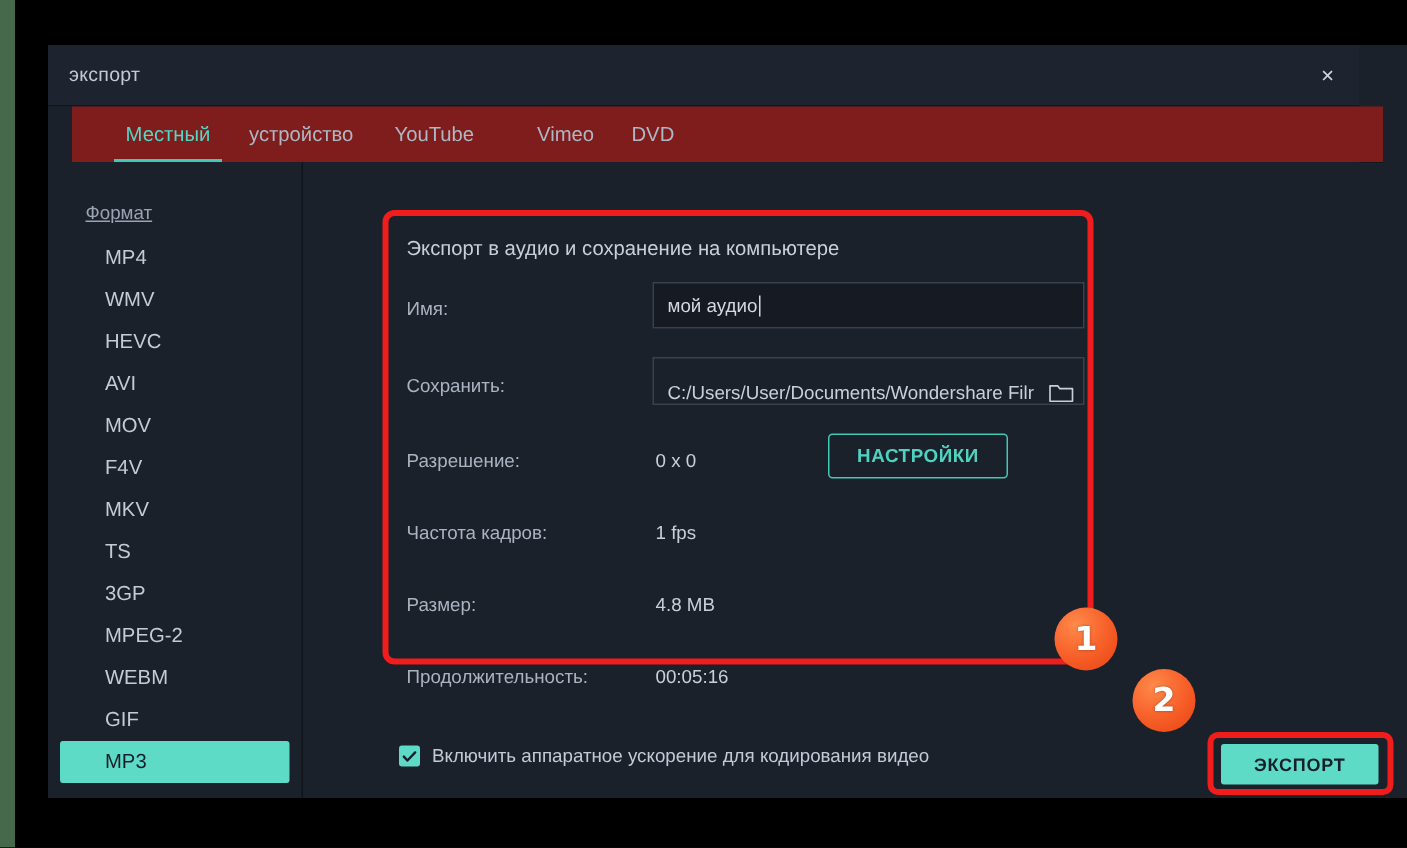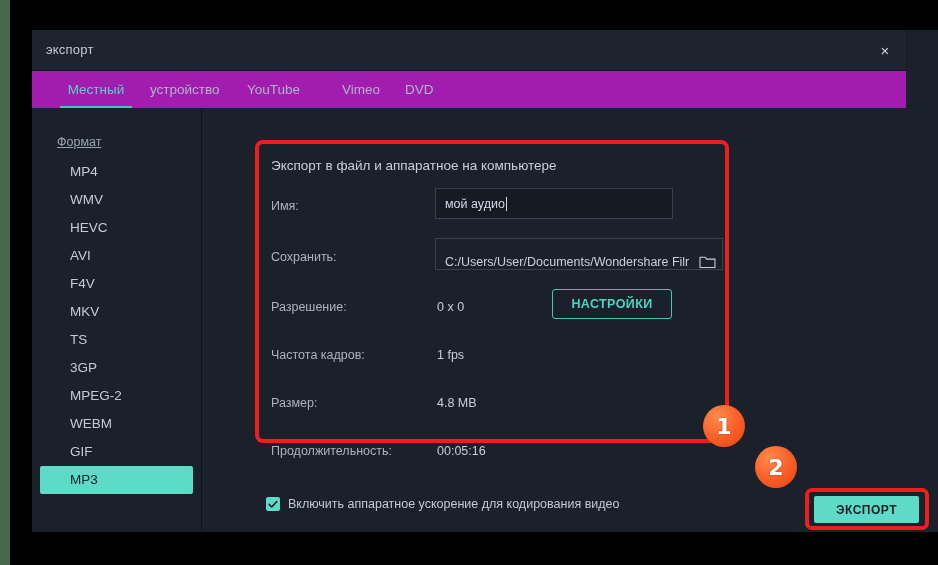--- a/index.html
+++ b/index.html
@@ -69,24 +69,24 @@
     justify-content: center;
     color: #cdd4de;
     font-size: 15px;
     line-height: 1;
     cursor: pointer;
   }
 
   
   .tabstrip {
     position: absolute;
-    left: 0; top: 41px;
+    left: 16px; top: 41px;
     width: 874px;
     height: 37px;
-    background: #a21caf;
+    background: #7f1d1d;
     border-bottom: 1px solid #12171f;
   }
   .tab {
     position: absolute;
     top: 0;
     height: 37px;
     display: flex;
     align-items: center;
     font-size: 13.5px;
     color: #aeb7c4;
@@ -199,21 +199,21 @@
     top: 12px;
     font-size: 12.5px;
     color: #c8cfd9;
     white-space: nowrap;
   }
 
   .text-input {
     position: absolute;
     left: 164px;
     top: 1px;
-    width: 238px;
+    width: 288px;
     height: 31px;
     background: #151a23;
     border: 1px solid #39414e;
     box-sizing: border-box;
     display: flex;
     align-items: center;
     padding-left: 9px;
     font-size: 12.5px;
     color: #d3d9e2;
     cursor: text;
@@ -373,35 +373,36 @@
     <div class="tab" style="left:373px;">DVD</div>
   </div>
 
   <div class="sidebar">
     <div class="sidebar-title">Формат</div>
     <div class="fmt-list">
       <div class="fmt-item">MP4</div>
       <div class="fmt-item">WMV</div>
       <div class="fmt-item">HEVC</div>
       <div class="fmt-item">AVI</div>
+      <div class="fmt-item">MOV</div>
       <div class="fmt-item">F4V</div>
       <div class="fmt-item">MKV</div>
       <div class="fmt-item">TS</div>
       <div class="fmt-item">3GP</div>
       <div class="fmt-item">MPEG-2</div>
       <div class="fmt-item">WEBM</div>
       <div class="fmt-item">GIF</div>
       <div class="fmt-item selected">MP3</div>
     </div>
   </div>
 
   <div class="content">
 
     <div class="form-panel">
-      <div class="panel-heading">Экспорт в файл и аппаратное на компьютере</div>
+      <div class="panel-heading">Экспорт в аудио и сохранение на компьютере</div>
 
       <div class="row">
         <div class="row-label">Имя:</div>
         <div class="text-input">
             <span>мой аудио</span>
             <span class="caret"></span>
           </div>
       </div>
 
       <div class="row" style="margin-top:7px;">

